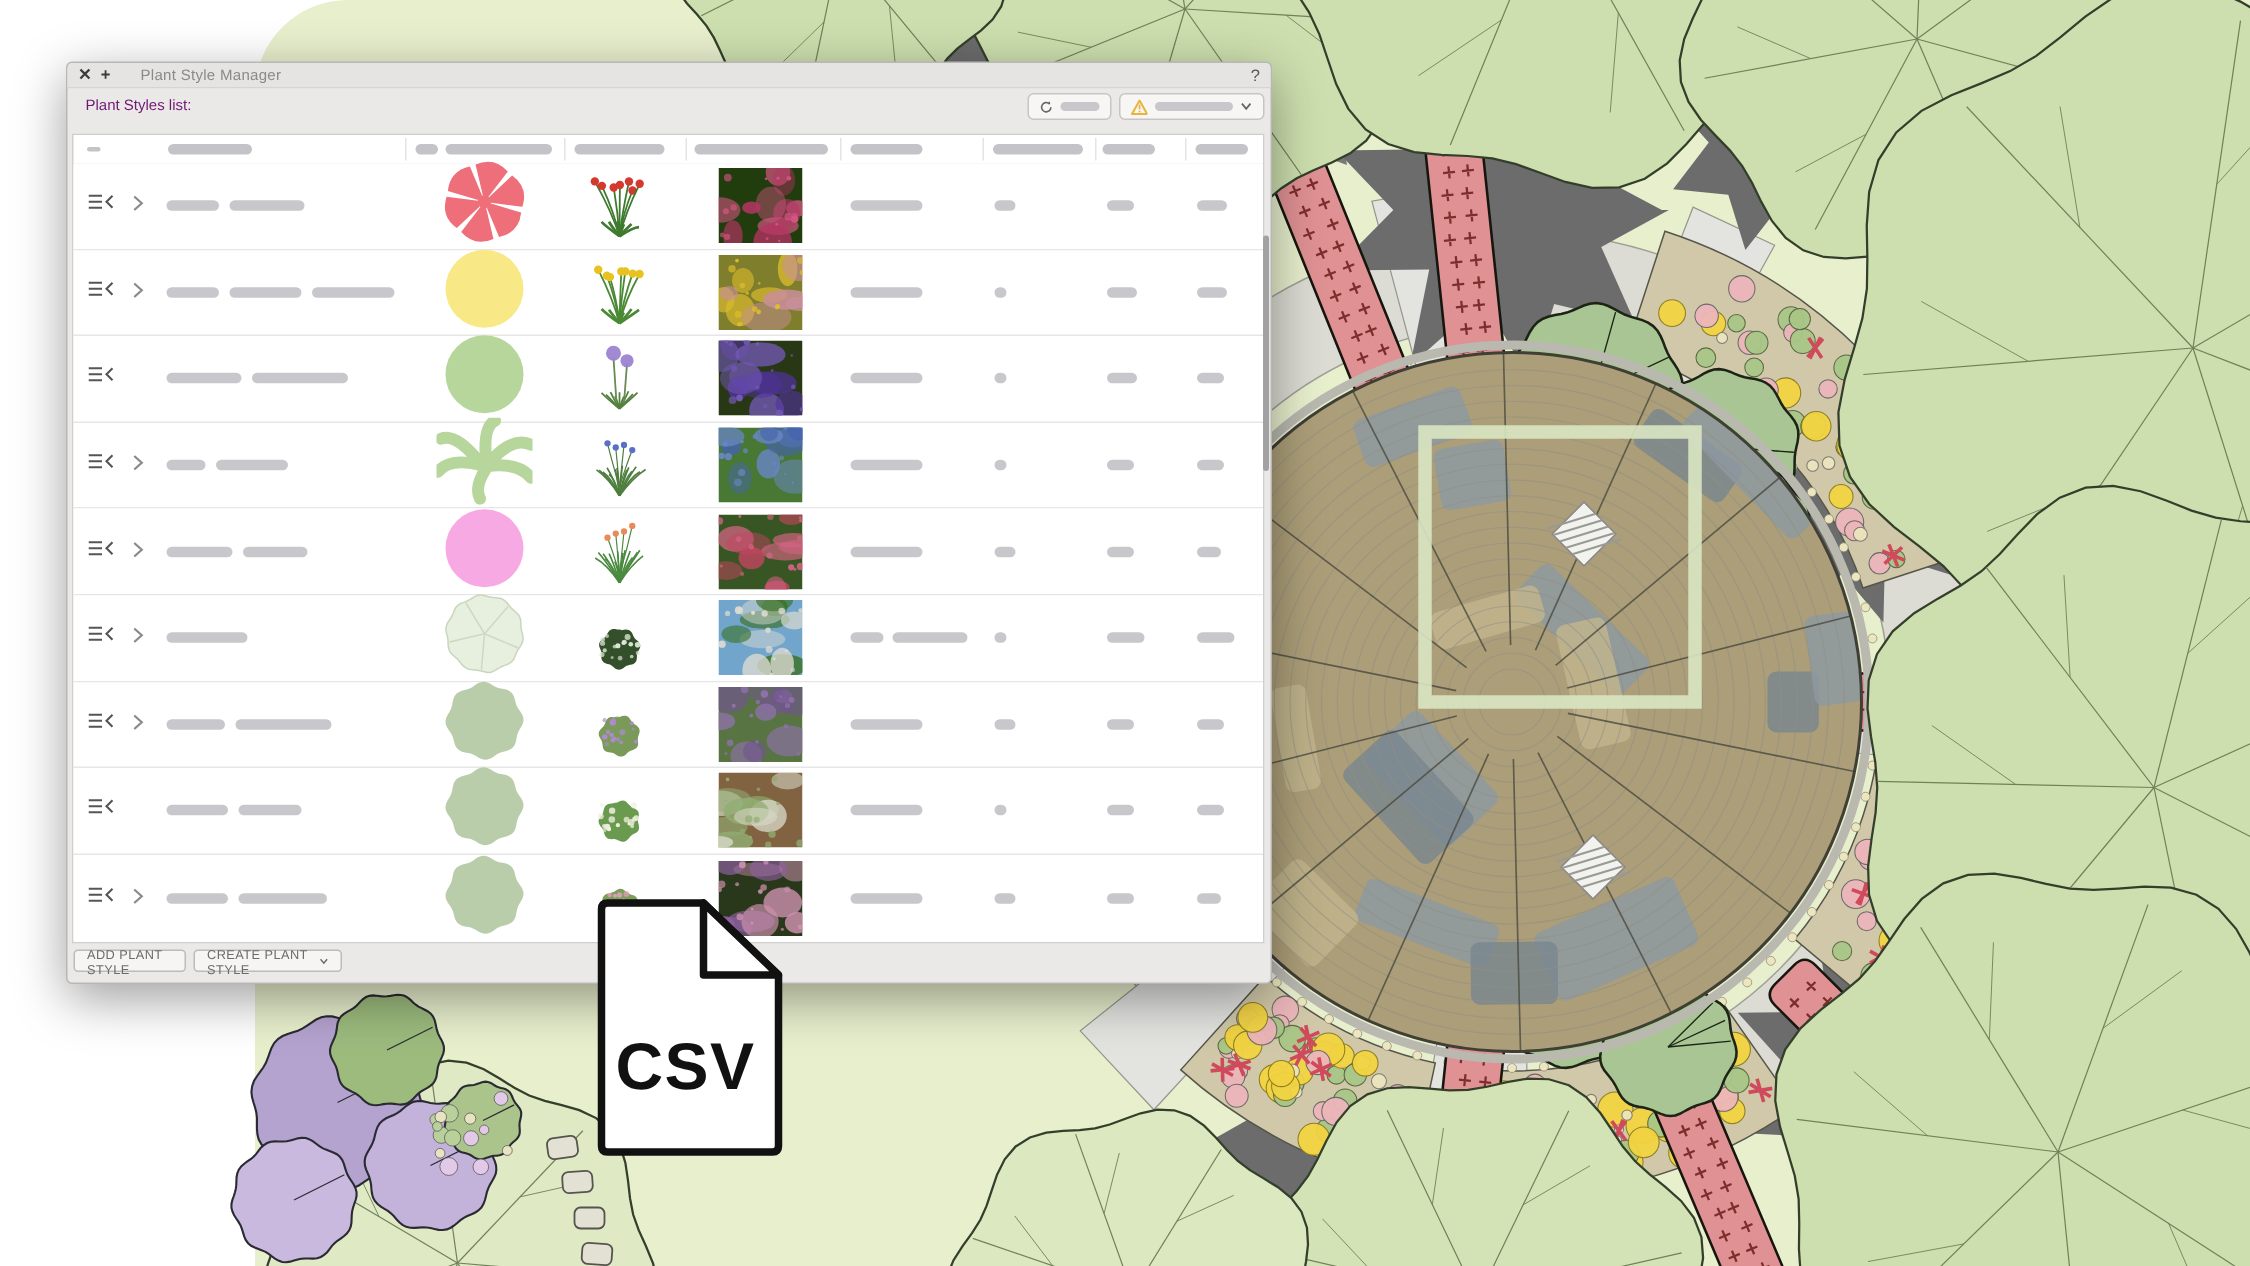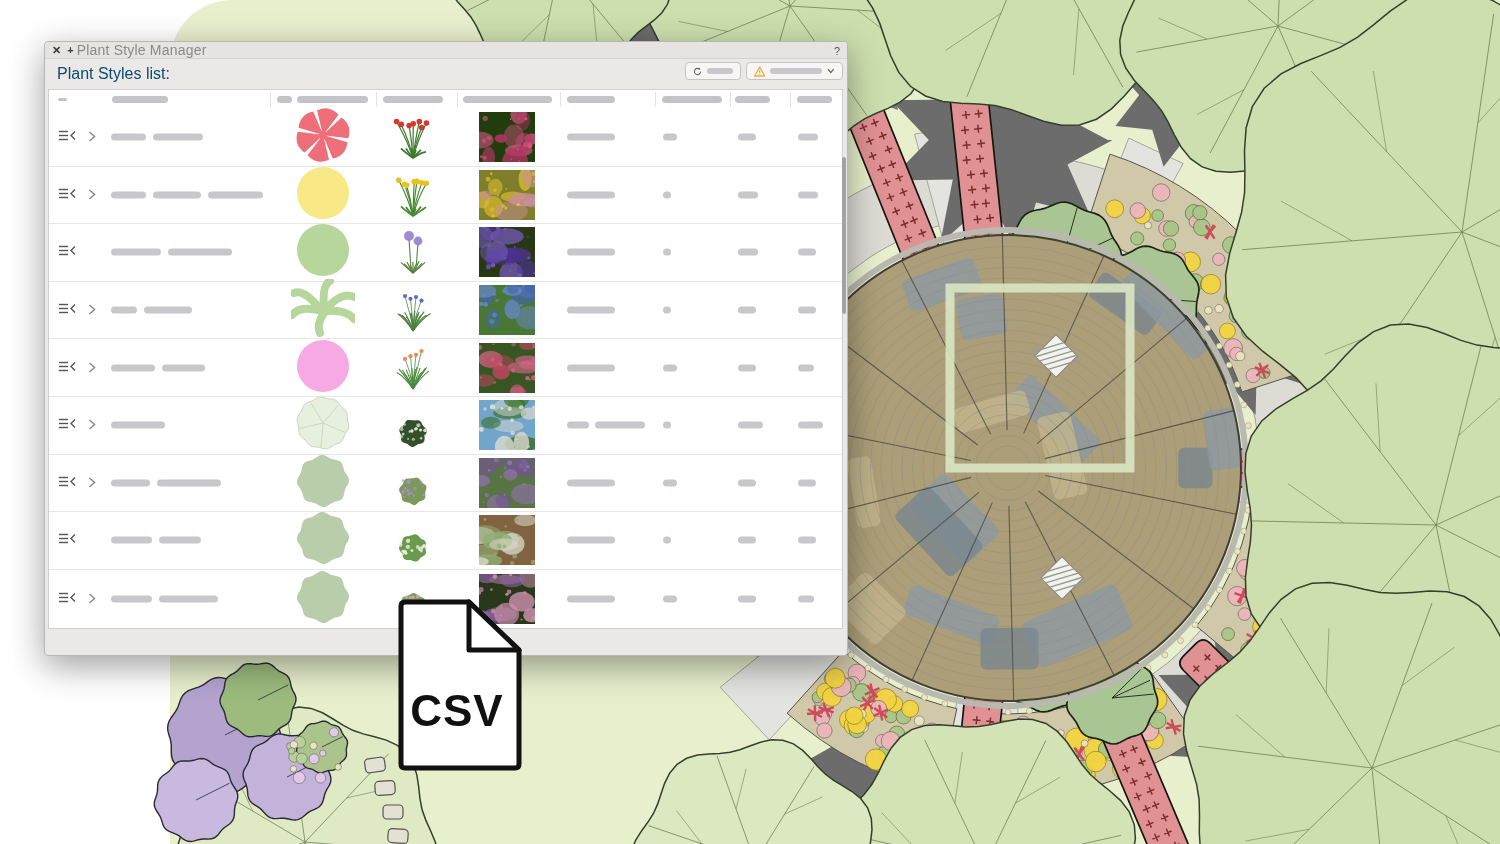--- a/index.html
+++ b/index.html
@@ -4,23 +4,23 @@
 <style>
   html,body{margin:0;padding:0;background:#fff;font-family:"Liberation Sans",sans-serif;}
   #stage{position:relative;width:1500px;height:844px;overflow:hidden;background:#fff;}
   #scene{position:absolute;left:0;top:0;}
   
   #dialog{position:absolute;left:44px;top:41px;width:804px;height:615px;background:#ebe9e8;
     border:1px solid #b9b7b5;border-radius:4px;box-shadow:0 10px 34px rgba(0,0,0,.38);box-sizing:border-box;}
   #titlebar{position:absolute;left:0;top:0;right:0;height:16px;background:#e6e4e2;border-bottom:1px solid #d6d4d2;
     border-radius:4px 4px 0 0;display:flex;align-items:center;padding-left:4px;}
   #titlebar .tb-ic{font-size:11px;font-weight:700;color:#3c3c3c;padding:0 3px;line-height:14px;cursor:default;}
-  #titlebar .tb-title{font-size:14px;color:#8a8a8a;margin-left:0;letter-spacing:.2px;}
+  #titlebar .tb-title{font-size:10px;color:#8a8a8a;margin-left:17px;letter-spacing:.2px;}
   #help{position:absolute;right:7px;top:3px;font-size:11px;color:#555;}
-  #listlabel{position:absolute;left:12px;top:23px;font-size:16px;color:#0c4a6e;}
+  #listlabel{position:absolute;left:12px;top:23px;font-size:10px;color:#701a75;}
   .topbtn{position:absolute;top:20px;height:18px;background:#f7f6f5;border:1px solid #c7c5c3;border-radius:4px;
     display:flex;align-items:center;gap:5px;padding:0 7px;box-sizing:border-box;}
   #refreshbtn{left:640px;width:56px;}
   #warnselect{left:701px;width:97px;}
   .bar{background:#c8c8cc;border-radius:4px;height:7px;display:inline-block;flex:none;}
   .hbar{background:#c4c4c8;}
   
   #table{position:absolute;left:3px;top:47px;width:795px;height:540px;background:#fff;border:1px solid #cfcfcd;box-sizing:border-box;}
   #thead{position:relative;height:19px;border-bottom:1px solid #e0e0e0;}
   #thead .hbar{position:absolute;top:6px;}
@@ -1328,20 +1328,31 @@
               </svg></span>
             <span class="bar cellabs" style="left:518px;width:48px"></span>
             <span class="bar cellabs" style="left:614px;width:14px"></span>
             <span class="bar cellabs" style="left:689px;width:18px"></span>
             <span class="bar cellabs" style="left:749px;width:16px"></span>
           </div>
         </div>
       <div id="scrollthumb"></div>
     </div>
 
+    <div id="dfooter">
+      <div class="fbtn" style="left:4px;width:75px;justify-content:center">
+        <span>ADD PLANT STYLE</span>
+      </div>
+      <div class="fbtn" style="left:84px;width:99px;justify-content:center">
+        <span>CREATE PLANT STYLE</span>
+        <svg width="8" height="6" viewBox="0 0 8 6">
+          <path d="M1 1 L4 4.6 L7 1" fill="none" stroke="#666" stroke-width="1.3"></path>
+        </svg>
+      </div>
+    </div>
   </div>
 
 
   <svg id="csvdoc" width="132" height="176" viewBox="0 0 132 176">
     <path d="M8 8 Q8 4 12 4 L76 4 L126 52 L126 166 Q126 170 122 170 L12 170 Q8 170 8 166 Z" fill="#ffffff" stroke="#111" stroke-width="5" stroke-linejoin="round"></path>
     <path d="M76 4 L76 52 L126 52 Z" fill="#ffffff" stroke="#111" stroke-width="5" stroke-linejoin="round"></path>
     <text x="64" y="128" text-anchor="middle" font-size="44" letter-spacing="1" fill="#111">CSV</text>
   </svg>
 </div>
 

